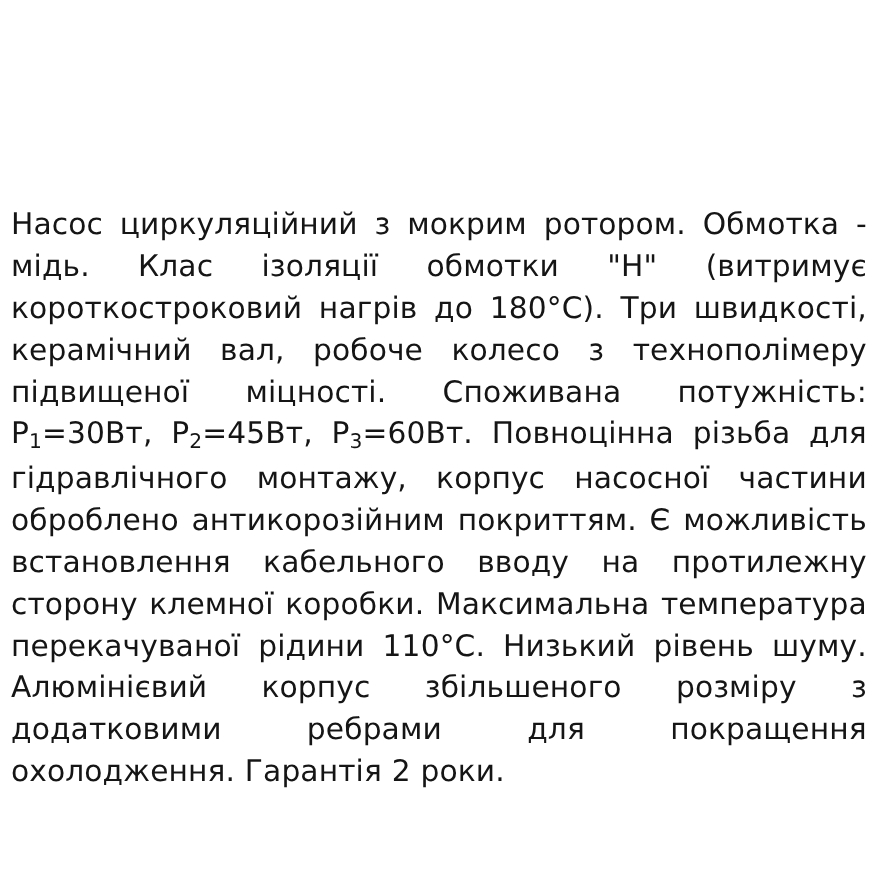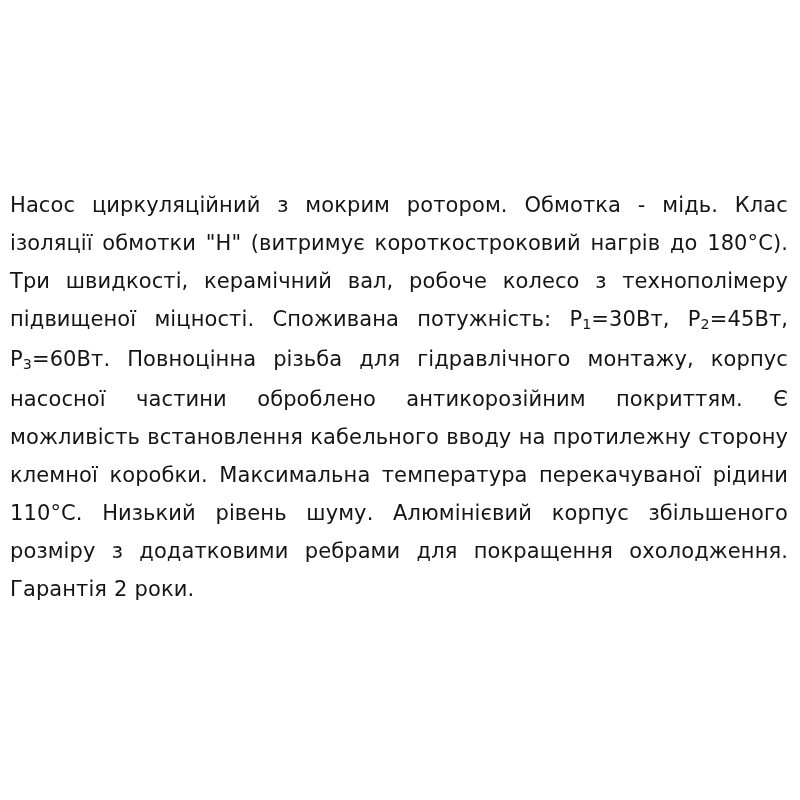--- a/index.html
+++ b/index.html
@@ -16,21 +16,21 @@
     overflow: hidden;
   }
   .page {
     box-sizing: border-box;
     width: 800px;
     height: 800px;
     padding: 186px 12px 0 10px;
     display: block;
   }
   .description {
-    font-size: 21px;
+    font-size: 27px;
     line-height: 38px;
     text-align: justify;
     text-justify: inter-word;
     letter-spacing: 0.1px;
     word-spacing: 0.2px;
     color: #151515;
     margin: 0;
     hyphens: manual;
   }
   .description sub {

